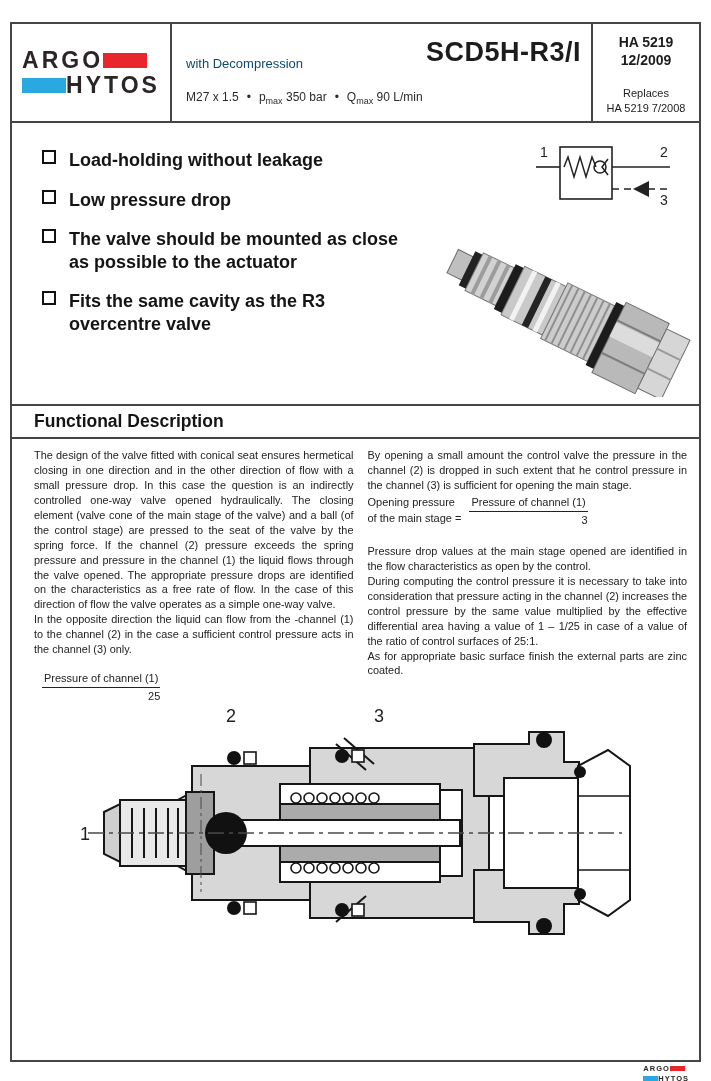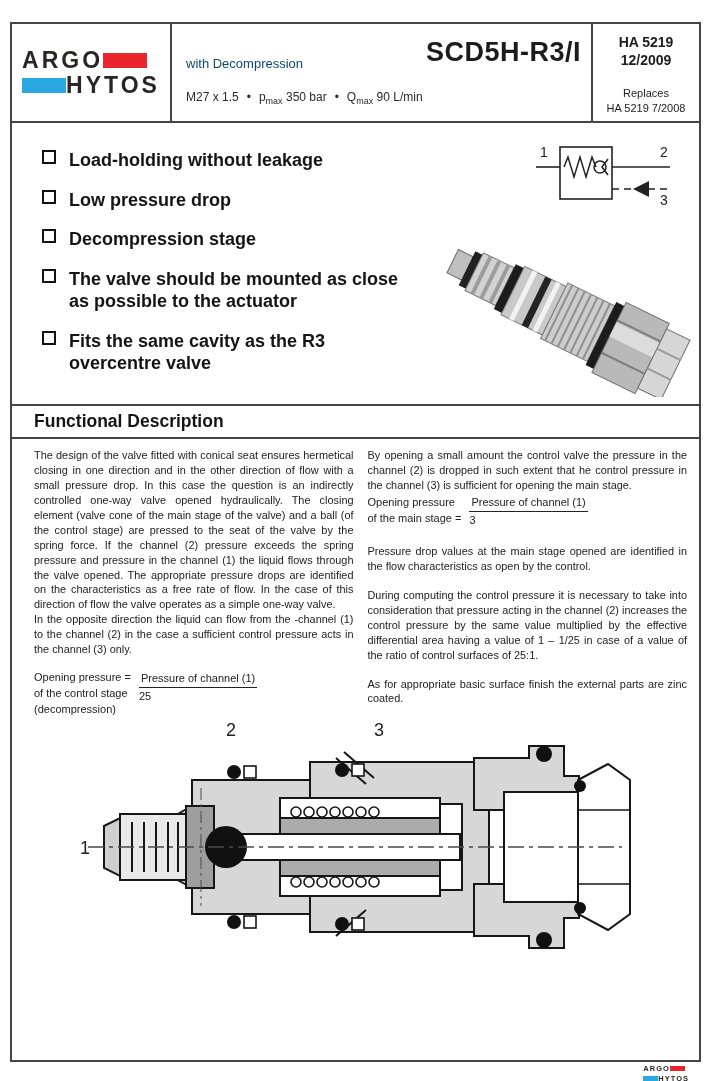--- a/index.html
+++ b/index.html
@@ -38,24 +38,24 @@
   .checkbox{flex:0 0 auto;width:10px;height:10px;border:2px solid #111;margin:1px 13px 0 0;}
   .feature-label{font-weight:bold;font-size:18px;line-height:1.25;color:#141414;}
   .symbol-wrap{position:absolute;left:518px;top:16px;}
   .photo-wrap{position:absolute;left:420px;top:112px;}
   
   .fd-heading-band{height:31px;border-bottom:2px solid #454545;display:flex;align-items:center;}
   .fd-heading{font-weight:bold;font-size:17.5px;margin-left:22px;color:#141414;}
   .fd-body{display:flex;gap:14px;padding:9px 12px 0 22px;}
   .fd-col{flex:1;font-size:10.9px;line-height:1.37;text-align:justify;color:#222;}
   .fd-col p{margin:0;}
-  .fd-col p.gap{margin-top:14px;}
+  .fd-col p.gap{}
   .formula{display:flex;align-items:center;margin-top:13px;font-size:11px;text-align:left;}
   .formula .lhs{line-height:1.45;}
-  .fraction{margin-left:8px;text-align:left;}
+  .fraction{margin-left:8px;text-align:right;}
   .fraction .num{border-bottom:1.3px solid #222;padding:0 2px 1px 2px;}
   .fraction .den{padding-top:1px;}
   .formula-right{margin-top:2px;}
   
   .drawing-area{position:relative;height:268px;}
   .drawing-wrap{position:absolute;left:62px;top:0px;}
   
   .footer-logo{position:absolute;right:22px;top:1064px;}
   .footer-logo .logo-txt{font-size:7.5px;letter-spacing:1px;}
   .footer-logo .logo-block{width:15px;height:5px;}
@@ -99,24 +99,20 @@
 
   <div class="features-section">
     <div class="features-list">
       <div class="feature">
           <span class="checkbox"></span>
           <span class="feature-label">Load-holding without leakage</span>
         </div>
       <div class="feature">
           <span class="checkbox"></span>
           <span class="feature-label">Low pressure drop</span>
-        </div>
-      <div class="feature">
-          <span class="checkbox"></span>
-          <span class="feature-label">Decompression stage</span>
         </div>
       <div class="feature">
           <span class="checkbox"></span>
           <span class="feature-label">The valve should be mounted as close as possible to the actuator</span>
         </div>
       <div class="feature">
           <span class="checkbox"></span>
           <span class="feature-label">Fits the same cavity as the R3 overcentre valve</span>
         </div>
     </div>
@@ -185,25 +181,20 @@
 
   <div class="fd-heading-band">
     <span class="fd-heading">Functional Description</span>
   </div>
 
   <div class="fd-body">
     <div class="fd-col">
       <p>The design of the valve fitted with conical seat ensures hermetical closing in one direction and in the other direction of flow with a small pressure drop. In this case the question is an indirectly controlled one-way valve opened hydraulically. The closing element (valve cone of the main stage of the valve) and a ball (of the control stage) are pressed to the seat of the valve by the spring force. If the channel (2) pressure exceeds the spring pressure and pressure in the channel (1) the liquid flows through the valve opened. The appropriate pressure drops are identified on the characteristics as a free rate of flow. In the case of this direction of flow the valve operates as a simple one-way valve.</p>
       <p>In the opposite direction the liquid can flow from the -channel (1) to the channel (2) in the case a sufficient control pressure acts in the channel (3) only.</p>
       <div class="formula">
-        <div class="lhs">
-          <div>Opening pressure =</div>
-          <div>of the control stage</div>
-          <div>(decompression)</div>
-        </div>
         <div class="fraction" style="align-self:flex-start;margin-top:1px;">
           <div class="num">Pressure of channel (1)</div>
           <div class="den">25</div>
         </div>
       </div>
     </div>
     <div class="fd-col">
       <p>By opening a small amount the control valve the pressure in the channel (2) is dropped in such extent that he control pressure in the channel (3) is sufficient for opening the main stage.</p>
       <div class="formula formula-right">
         <div class="lhs">

